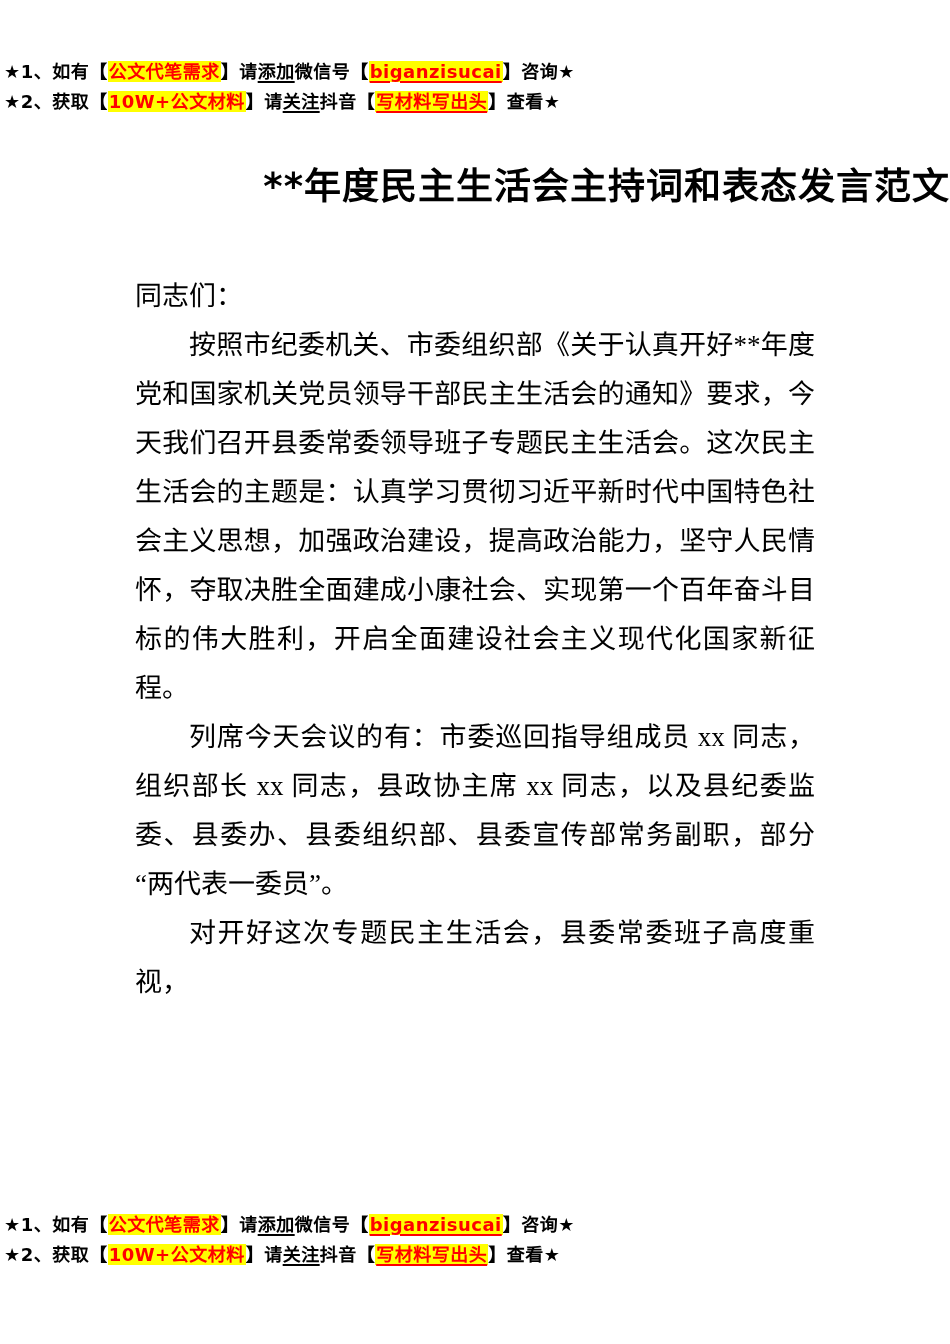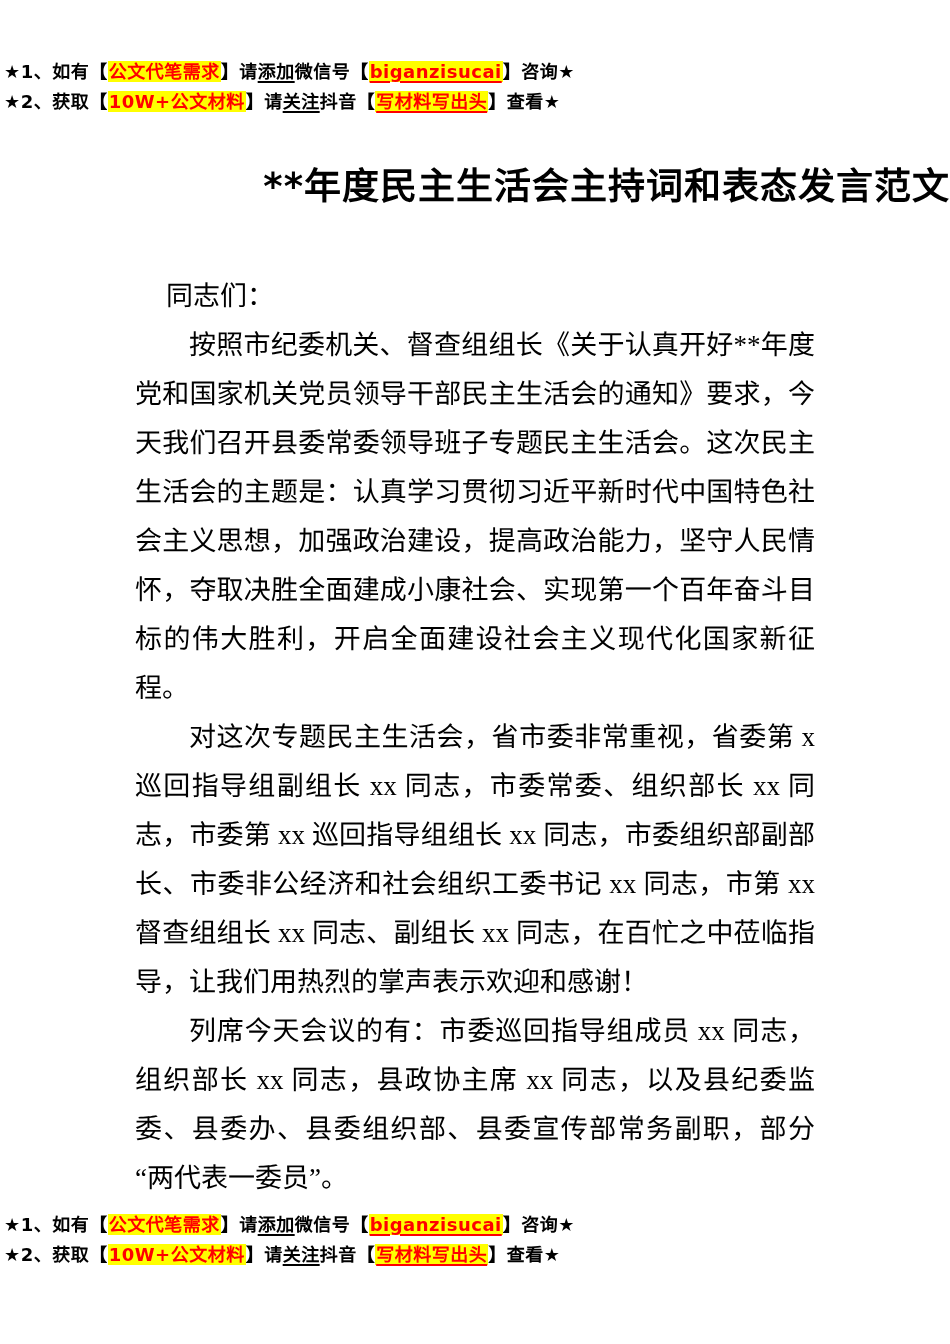--- a/index.html
+++ b/index.html
@@ -63,42 +63,41 @@
     width: 680px;
     height: 936px;
     overflow: hidden;
     font-family: "Liberation Serif", "DejaVu Serif", serif;
     font-size: 27px;
     line-height: 49px;
     text-align: justify;
     color: #000000;
   }
   .content p { text-indent: 2em; }
-  .content p.no-indent { text-indent: 0; margin-left: 31px; }
+  .content p.no-indent { text-indent: 0; }
 </style>
 </head>
 <body>
 
 <div class="page">
 
   <div class="notice notice-top">
     <div class="notice-line">
       <span>★1、如有【</span><span class="seg-hl">公文代笔需求</span><span>】请</span><span class="seg-ul">添加</span><span>微信号【</span><span class="seg-hl seg-ul">biganzisucai</span><span>】咨询★</span>
     </div>
     <div class="notice-line">
       <span>★2、获取【</span><span class="seg-hl">10W+公文材料</span><span>】请</span><span class="seg-ul">关注</span><span>抖音【</span><span class="seg-hl seg-ul">写材料写出头</span><span>】查看★</span>
     </div>
   </div>
 
   <h1 class="doc-title">**年度民主生活会主持词和表态发言范文</h1>
 
   <div class="content">
     <p class="no-indent">同志们：</p>
-    <p>按照市纪委机关、督查组组长《关于认真开好**年度党和国家机关党员领导干部民主生活会的通知》要求，今天我们召开县委常委领导班子专题民主生活会。这次民主生活会的主题是：认真学习贯彻习近平新时代中国特色社会主义思想，加强政治建设，提高政治能力，坚守人民情怀，夺取决胜全面建成小康社会、实现第一个百年奋斗目标的伟大胜利，开启全面建设社会主义现代化国家新征程。</p>
-    <p>对这次专题民主生活会，省市委非常重视，省委第 x 巡回指导组副组长 xx 同志，市委常委、组织部长 xx 同志，市委第 xx 巡回指导组组长 xx 同志，市委组织部副部长、市委非公经济和社会组织工委书记 xx 同志，市第 xx 督查组组长 xx 同志、副组长 xx 同志，在百忙之中莅临指导，让我们用热烈的掌声表示欢迎和感谢！</p>
+    <p>按照市纪委机关、市委组织部《关于认真开好**年度党和国家机关党员领导干部民主生活会的通知》要求，今天我们召开县委常委领导班子专题民主生活会。这次民主生活会的主题是：认真学习贯彻习近平新时代中国特色社会主义思想，加强政治建设，提高政治能力，坚守人民情怀，夺取决胜全面建成小康社会、实现第一个百年奋斗目标的伟大胜利，开启全面建设社会主义现代化国家新征程。</p>
     <p>列席今天会议的有：市委巡回指导组成员 xx 同志，组织部长 xx 同志，县政协主席 xx 同志，以及县纪委监委、县委办、县委组织部、县委宣传部常务副职，部分“两代表一委员”。</p>
     <p>对开好这次专题民主生活会，县委常委班子高度重视，</p>
   </div>
 
   <div class="notice notice-bottom">
     <div class="notice-line">
       <span>★1、如有【</span><span class="seg-hl">公文代笔需求</span><span>】请</span><span class="seg-ul">添加</span><span>微信号【</span><span class="seg-hl seg-ul">biganzisucai</span><span>】咨询★</span>
     </div>
     <div class="notice-line">
       <span>★2、获取【</span><span class="seg-hl">10W+公文材料</span><span>】请</span><span class="seg-ul">关注</span><span>抖音【</span><span class="seg-hl seg-ul">写材料写出头</span><span>】查看★</span>

